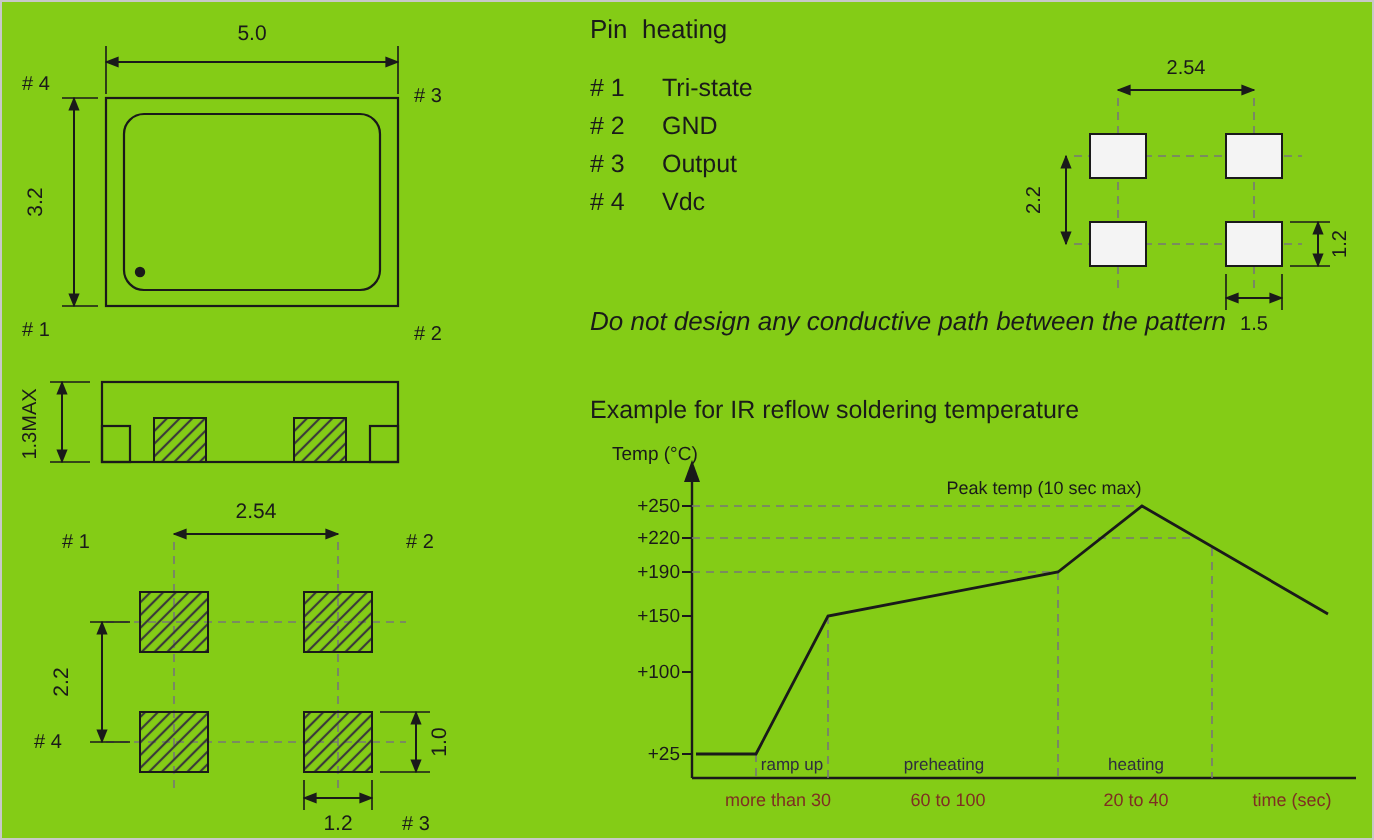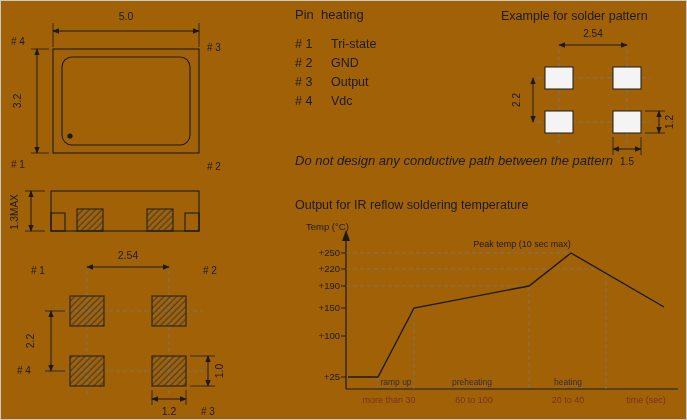--- a/index.html
+++ b/index.html
@@ -1,17 +1,17 @@
 <!DOCTYPE html>
 <html><head>
 <meta charset="utf-8">
 <style>
   * { margin:0; padding:0; box-sizing:border-box; }
   body { background:#fff; font-family:"Liberation Sans", sans-serif; }
-  .page { position:relative; width:687px; height:420px; background:#a16207; color:#1a1a1a; overflow:hidden; border:1px solid #c8c8c8; }
+  .page { position:relative; width:687px; height:420px; background:#84cc16; color:#1a1a1a; overflow:hidden; border:1px solid #c8c8c8; }
   .abs { position:absolute; }
   svg text { font-family:"Liberation Sans", sans-serif; fill:#1a1a1a; }
   .dl { stroke:#1a1a1a; stroke-width:1; }
   .el { stroke:#1a1a1a; stroke-width:0.8; }
   .sh { fill:none; stroke:#1a1a1a; stroke-width:1.1; }
   .pad { stroke:#1a1a1a; stroke-width:1; }
   .spad { fill:#f4f4f4; stroke:#1a1a1a; stroke-width:1; }
   .dsh { stroke:#777; stroke-width:0.8; stroke-dasharray:4 3; fill:none; }
   .dim { font-size:10.5px; }
   .sdim { font-size:10px; }
@@ -124,21 +124,20 @@
     <div class="pin-row">
       <span class="p"># 3</span>
       <span>Output</span>
     </div>
     <div class="pin-row">
       <span class="p"># 4</span>
       <span>Vdc</span>
     </div>
   </div>
 
-  <div class="sp-title">Example for solder pattern</div>
   <svg class="abs" style="left:502px;top:26px" width="182" height="142">
     <text x="90" y="10" class="sdim mid">2.54</text>
     <line x1="56" y1="18" x2="124" y2="18" class="dl" marker-start="url(#as)" marker-end="url(#ae)"></line>
     <line x1="56" y1="22" x2="56" y2="118" class="dsh"></line>
     <line x1="124" y1="22" x2="124" y2="118" class="dsh"></line>
     <line x1="34" y1="51" x2="148" y2="51" class="dsh"></line>
     <line x1="34" y1="95" x2="148" y2="95" class="dsh"></line>
     <rect x="42" y="40" width="28" height="22" class="spad"></rect>
     <rect x="110" y="40" width="28" height="22" class="spad"></rect>
     <rect x="42" y="84" width="28" height="22" class="spad"></rect>
@@ -150,21 +149,21 @@
     <line x1="156" y1="84" x2="156" y2="106" class="dl" marker-start="url(#as)" marker-end="url(#ae)"></line>
     <text x="170" y="95" class="sdim mid" transform="rotate(-90 170 95)">1.2</text>
     <line x1="110" y1="110" x2="110" y2="128" class="el"></line>
     <line x1="138" y1="110" x2="138" y2="128" class="el"></line>
     <line x1="110" y1="122" x2="138" y2="122" class="dl" marker-start="url(#as)" marker-end="url(#ae)"></line>
     <text x="124" y="138" class="sdim mid">1.5</text>
   </svg>
 
   <div class="note">Do not design any conductive path between the pattern</div>
 
-  <div class="reflow-title">Output for IR reflow soldering temperature</div>
+  <div class="reflow-title">Example for IR reflow soldering temperature</div>
   <svg class="abs" style="left:293px;top:216px" width="392" height="202">
     <text x="12" y="13" class="ytitle">Temp (°C)</text>
     <polygon points="48,24 56,24 52,13" fill="#1a1a1a"></polygon>
     <line x1="52" y1="20" x2="52" y2="172" class="ax"></line>
     <line x1="52" y1="172" x2="384" y2="172" class="ax"></line>
 
     <line x1="47" y1="36" x2="52" y2="36" class="tmark"></line>
     <line x1="47" y1="52" x2="52" y2="52" class="tmark"></line>
     <line x1="47" y1="69" x2="52" y2="69" class="tmark"></line>
     <line x1="47" y1="91" x2="52" y2="91" class="tmark"></line>

